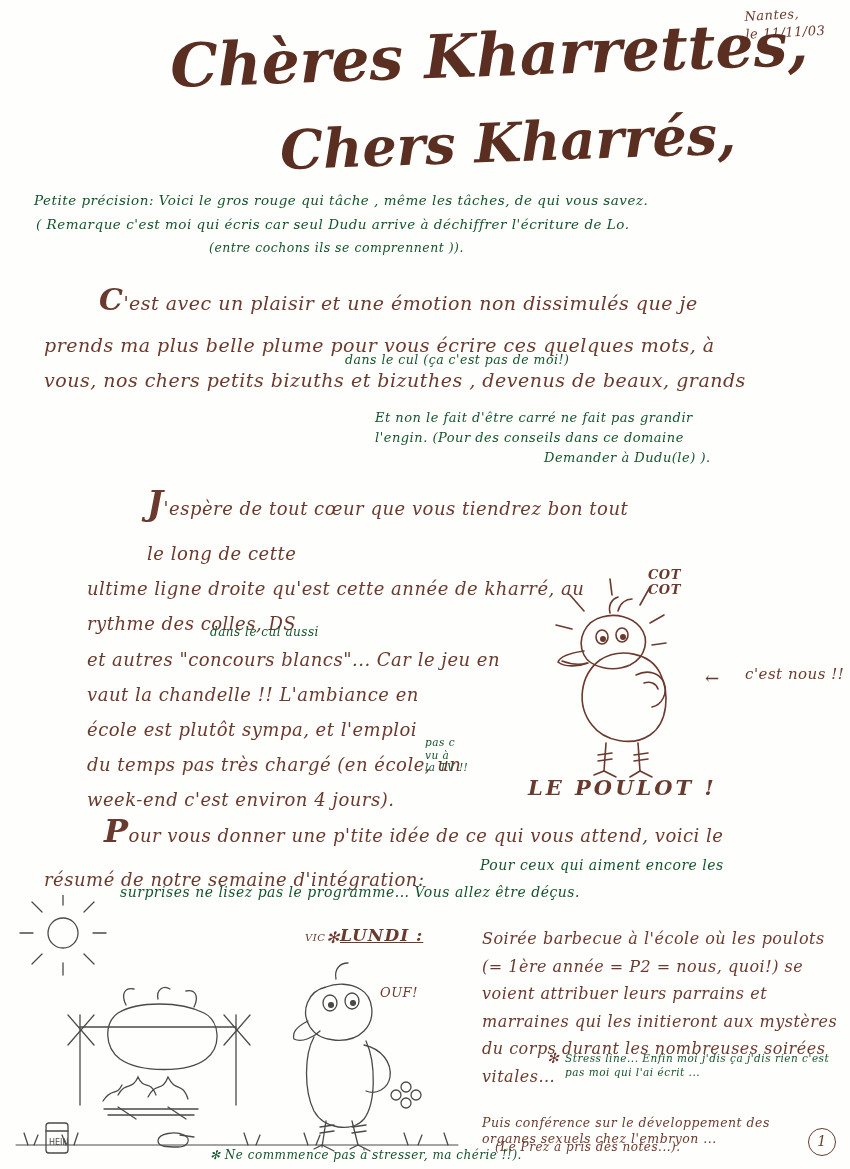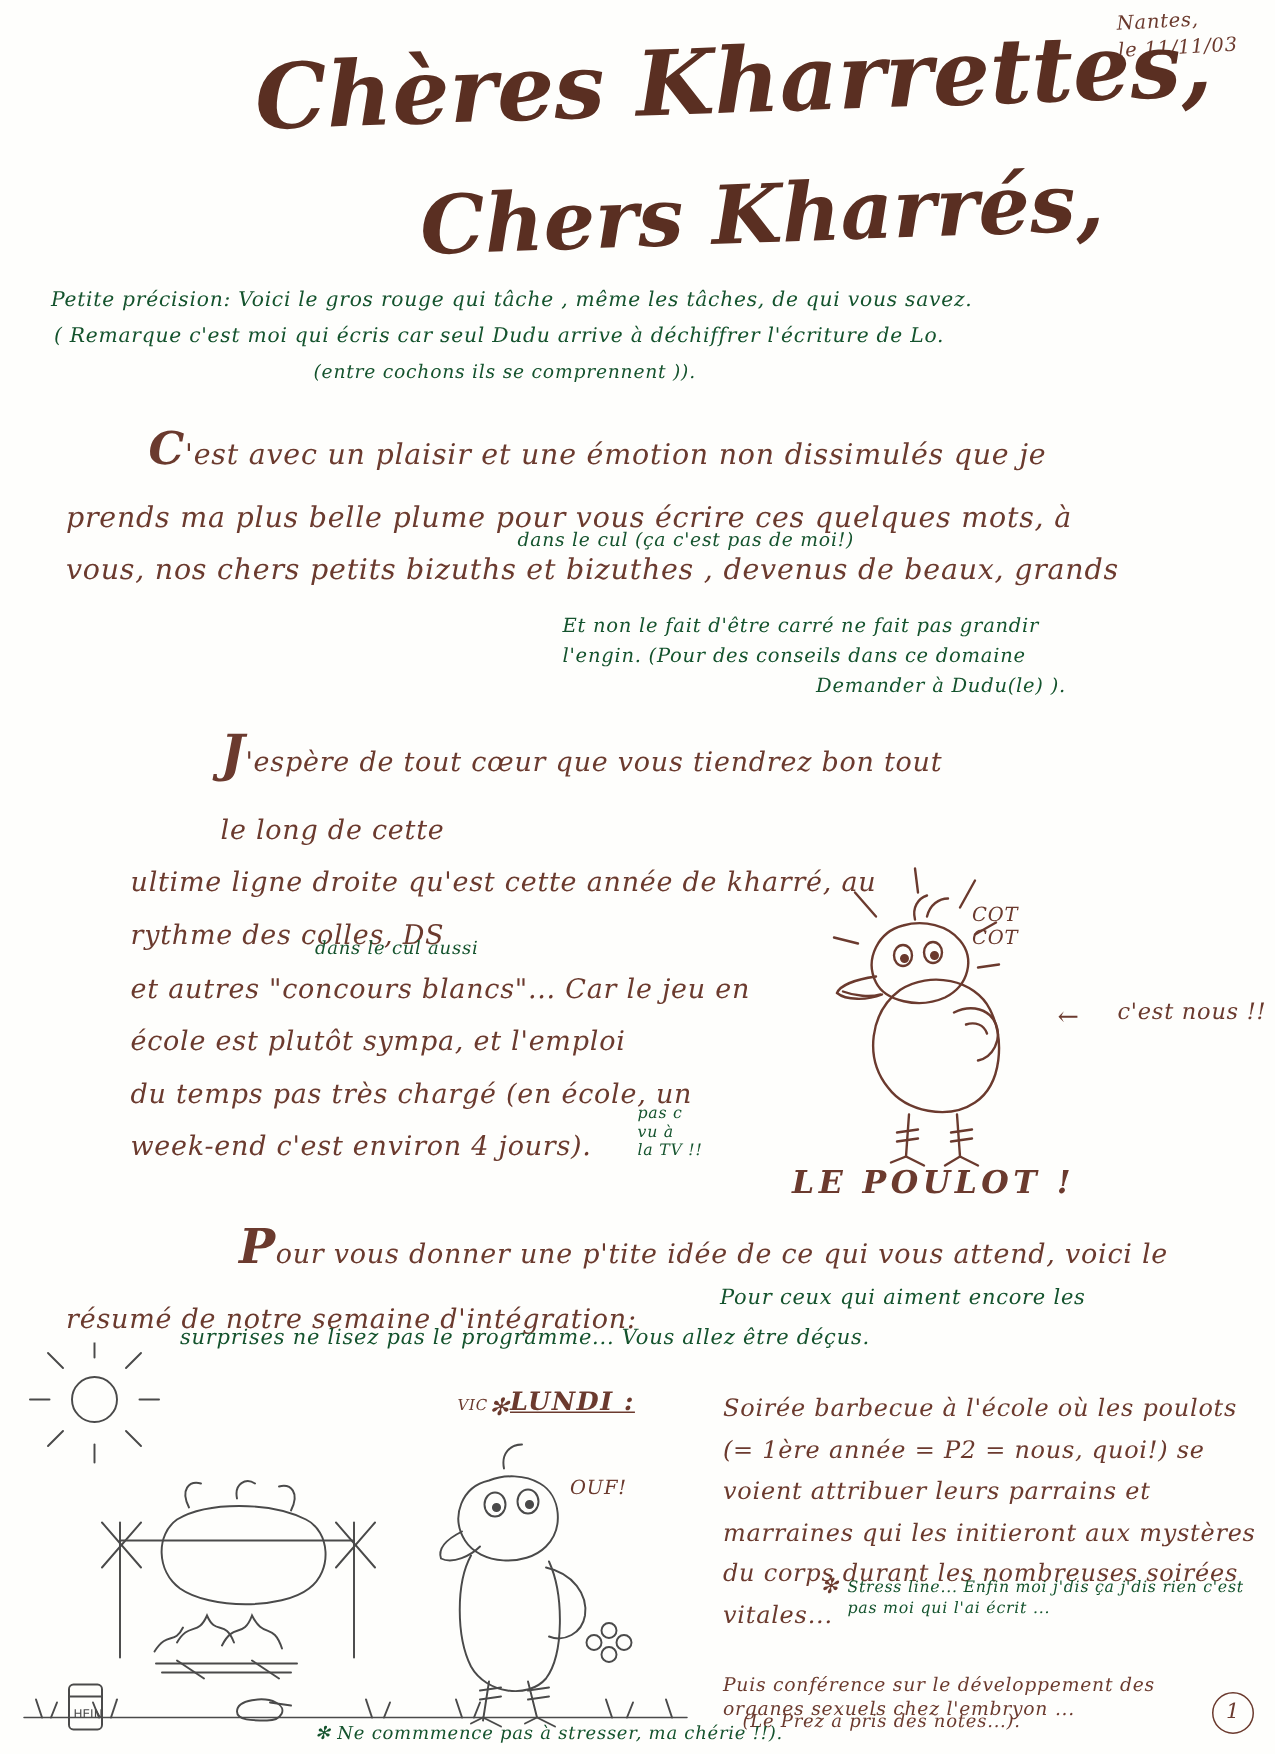--- a/index.html
+++ b/index.html
@@ -68,29 +68,29 @@
   #p1-ann-b{top:408px;left:375px;width:330px;font-size:13px;line-height:1.5;}
   #p1-ann-c{top:450px;left:520px;font-size:13px;margin-left:24px;}
 
   
   #para-2{top:470px;left:44px;width:560px;font-size:18px;line-height:1.95;margin-left:43px;}
   #p2-l1{padding-left:60px;}
   #p2-ann-1{top:625px;left:210px;font-size:12px;}
 
   
   #duck-wrap{top:565px;left:540px;width:300px;height:250px;}
-  #cot-cot{top:604px;left:648px;font-size:13px;line-height:1.15;}
+  #cot-cot{top:568px;left:648px;font-size:13px;line-height:1.15;font-weight:bold;}
   #cest-nous{top:665px;left:745px;font-size:15px;}
   #arrow-nous{top:668px;left:705px;font-size:17px;}
   #pas-vu{top:736px;left:425px;font-size:10.5px;line-height:1.2;}
   #poulot-label{top:775px;left:528px;font-size:21px;letter-spacing:3px;font-weight:bold;}
 
   
   #para-3{top:800px;left:44px;width:790px;font-size:18px;line-height:1.95;}
-  #p3-l1{padding-left:60px;text-align:center;}
+  #p3-l1{padding-left:60px;}
   #p3-ann{top:855px;left:480px;width:360px;font-size:14px;line-height:1.5;}
   #p3-ann2{top:884px;left:120px;width:640px;font-size:14px;}
 
   
   #lundi-head{top:925px;left:340px;font-size:17px;font-weight:bold;letter-spacing:1px;}
   #lundi-star{top:928px;left:326px;font-size:16px;}
   #vic{top:932px;left:305px;font-size:10px;}
   #ouf{top:985px;left:380px;font-size:13px;}
   #lundi-text{top:925px;left:482px;width:360px;font-size:16px;line-height:1.72;}
   #lundi-note-a{top:1052px;left:565px;width:280px;font-size:10.5px;line-height:1.3;}
@@ -133,20 +133,21 @@
     <div id="p1-l3">vous, nos chers petits bizuths et bizuthes , devenus de beaux, grands</div>
   </div>
   <div class="abs hw pink" id="p1-ann-a">dans le cul (ça c'est pas de moi!)</div>
   <div class="abs hw pink" id="p1-ann-b">Et non le fait d'être carré ne fait pas grandir l'engin. (Pour des conseils dans ce domaine</div>
   <div class="abs hw pink" id="p1-ann-c">Demander à Dudu(le) ).</div>
 
   <div class="abs hw brown" id="para-2">
     <div id="p2-l1"><span style="font-size:34px;font-weight:bold;">J</span><span>'espère de tout cœur que vous tiendrez bon tout le long de cette</span></div>
     <div>ultime ligne droite qu'est cette année de kharré, au rythme des colles, DS</div>
     <div>et autres "concours blancs"... Car le jeu en</div>
+    <div>vaut la chandelle !! L'ambiance en</div>
     <div>école est plutôt sympa, et l'emploi</div>
     <div>du temps pas très chargé (en école, un</div>
     <div>week-end c'est environ 4 jours).</div>
   </div>
   <div class="abs hw pink" id="p2-ann-1">dans le cul aussi</div>
 
   <div class="abs" id="duck-wrap">
     <svg width="300" height="250" viewBox="0 0 300 250">
       <g fill="none" stroke="#6b3a2e" stroke-width="1.6" stroke-linecap="round">
 

